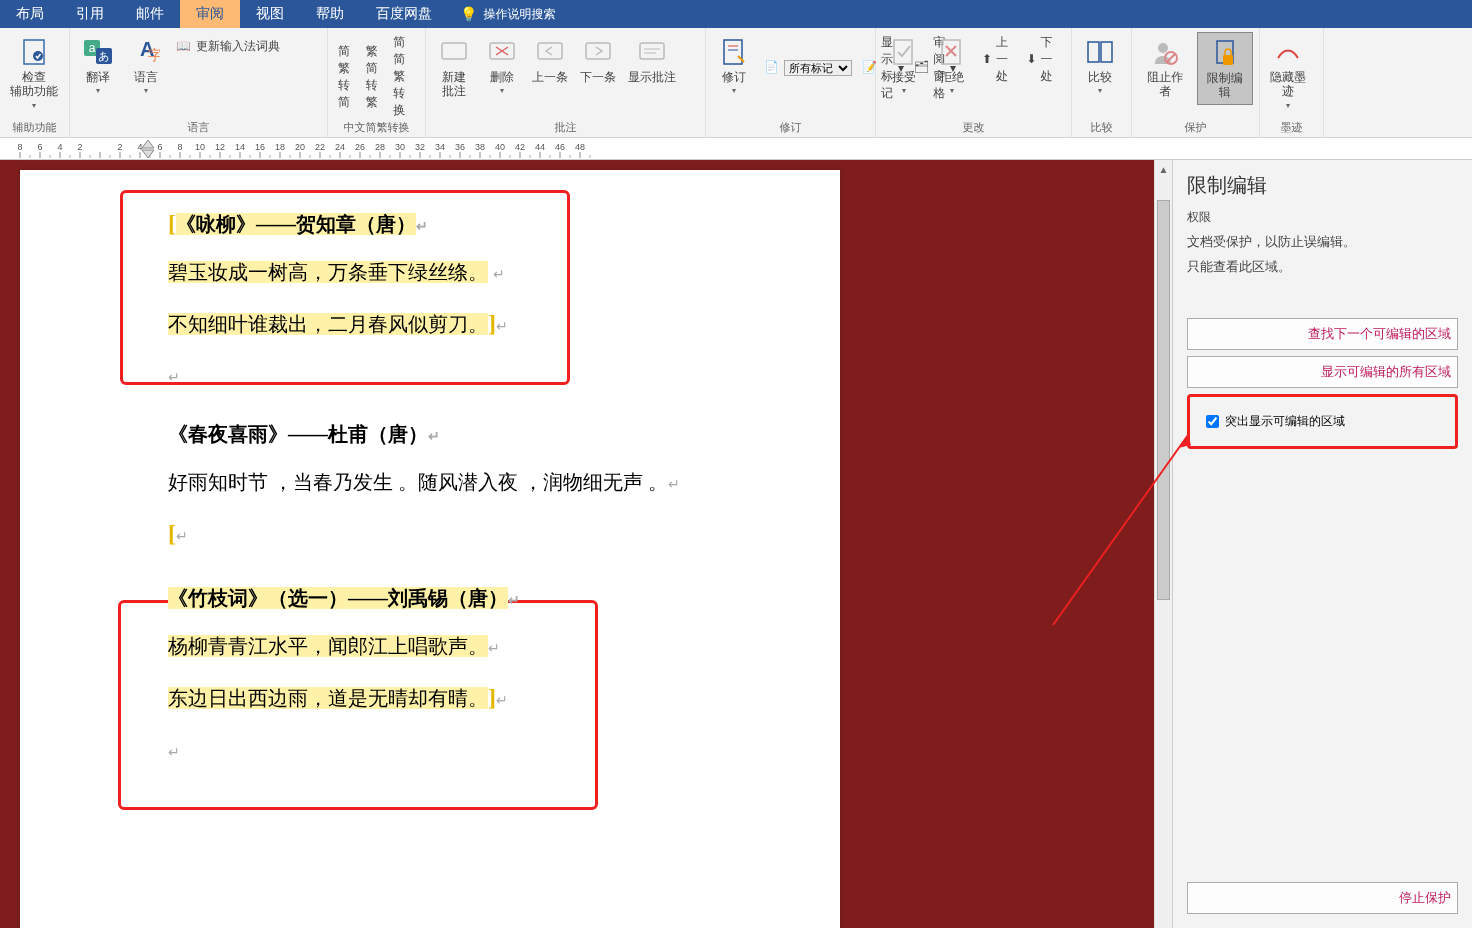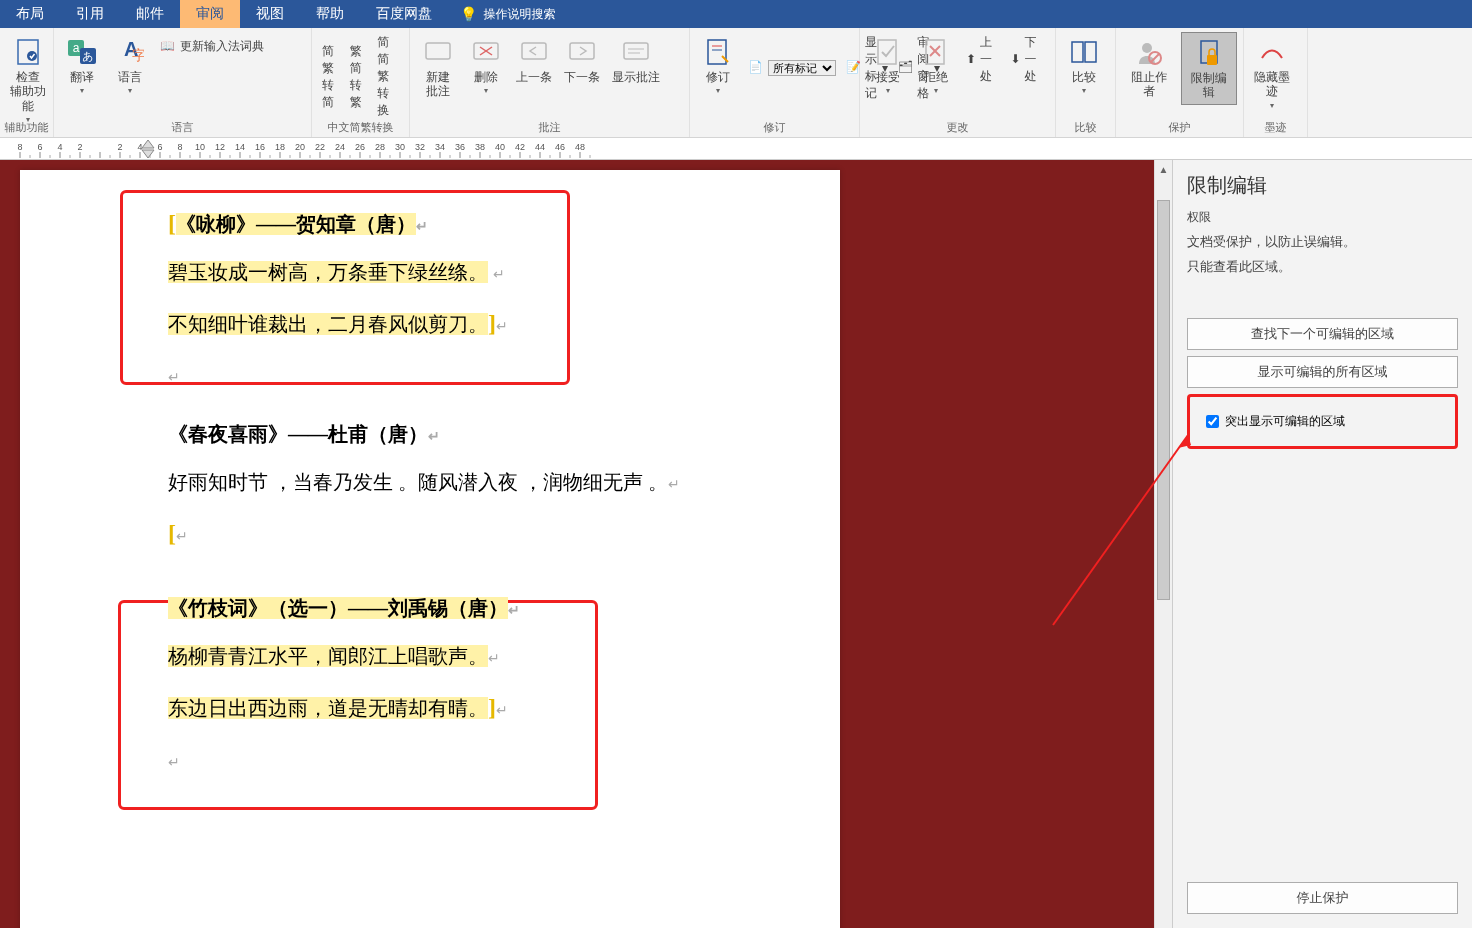--- a/index.html
+++ b/index.html
@@ -40,21 +40,21 @@
     .red-box { position: absolute; border: 3px solid #f02020; border-radius: 6px; pointer-events: none; }
     
     .scrollbar-v { width: 18px; background: #f0f0f0; border-left: 1px solid #ddd; position: relative; }
     .scrollbar-thumb { position: absolute; left: 2px; right: 2px; top: 40px; height: 400px; background: #ccc; border: 1px solid #aaa; }
     .scrollbar-arrow { height: 18px; display: flex; align-items: center; justify-content: center; color: #666; font-size: 10px; cursor: pointer; }
     
     .task-pane { width: 300px; background: #f3f3f3; border-left: 1px solid #ccc; padding: 12px 14px; position: relative; }
     .task-pane h2 { font-size: 20px; font-weight: normal; color: #333; margin-bottom: 10px; }
     .task-pane .section-label { font-size: 12px; color: #444; margin: 6px 0; }
     .task-pane .info-text { font-size: 13px; color: #444; line-height: 1.6; margin-bottom: 4px; }
-    .task-pane .btn { display: block; width: 100%; padding: 6px; margin: 6px 0; background: #fdfdfd; border: 1px solid #adadad; cursor: pointer; font-size: 13px; color: #404040; text-align: center; }
+    .task-pane .btn { display: block; width: 100%; padding: 6px; margin: 6px 0; background: #fdfdfd; border: 1px solid #adadad; cursor: pointer; font-size: 13px; color: #be185d; text-align: right; }
     .task-pane .checkbox-row { display: flex; align-items: center; gap: 6px; padding: 6px; border: 1px solid #adadad; margin-top: 6px; }
     .red-box-pane { border: 3px solid #f02020; border-radius: 4px; padding: 10px; }
     .arrow-line { position: absolute; pointer-events: none; }
     .bottom-btn { position: absolute; bottom: 8px; left: 14px; right: 14px; }
     
     svg { display: block; }
     .return-mark { color: #aaa; font-size: 14px; }
   </style>
 </head>
 <body>
@@ -68,21 +68,21 @@
   <div class="tab">帮助</div>
   <div class="tab">百度网盘</div>
   <div class="help-search">
     <span class="lightbulb">💡</span>
     <span>操作说明搜索</span>
   </div>
 </div>
 
 <div class="ribbon">
 
-  <div class="ribbon-group" style="width:54px">
+  <div class="ribbon-group" style="width:70px">
     <div class="ribbon-content">
       <div class="ribbon-btn-large">
         <div class="icon">
           <svg width="28" height="28" viewBox="0 0 28 28">
               <rect x="4" y="2" width="20" height="24" fill="none" stroke="#3a6bb0" stroke-width="1.5"></rect>
               <circle cx="18" cy="18" r="5" fill="#2b579a"></circle>
               <path d="M16 18l1.5 2 3-4" stroke="white" stroke-width="1.5" fill="none"></path>
             </svg>
         </div>
         <div class="label" style="white-space:pre-line">检查
@@ -436,21 +436,21 @@
       </div>
 
       <div class="poem-block">
         <div class="poem-title"><span>《春夜喜雨》——杜甫（唐）</span><span class="return-mark">↵</span></div>
         <div class="poem-line"><span>好雨知时节 ，当春乃发生 。随风潜入夜 ，润物细无声 。</span><span class="return-mark">↵</span></div>
         <div class="poem-line"><span class="bracket-l">[</span><span class="return-mark">↵</span></div>
       </div>
 
       <div class="red-box" style="left:98px;top:430px;width:480px;height:210px"></div>
 
-      <div class="poem-block highlighted" style="margin-top:40px">
+      <div class="poem-block highlighted" style="margin-top:30px">
         <div class="poem-title"><span class="hl">《竹枝词》（选一）——刘禹锡（唐）</span><span class="return-mark">↵</span></div>
         <div class="poem-line"><span class="hl">杨柳青青江水平，闻郎江上唱歌声。</span><span class="return-mark">↵</span></div>
         <div class="poem-line"><span class="hl">东边日出西边雨，道是无晴却有晴。</span><span class="bracket-r">]</span><span class="return-mark">↵</span></div>
         <div class="poem-line"><span class="return-mark">↵</span></div>
       </div>
     </div>
   </div>
 
   <div class="scrollbar-v">
     <div class="scrollbar-arrow">▲</div>

